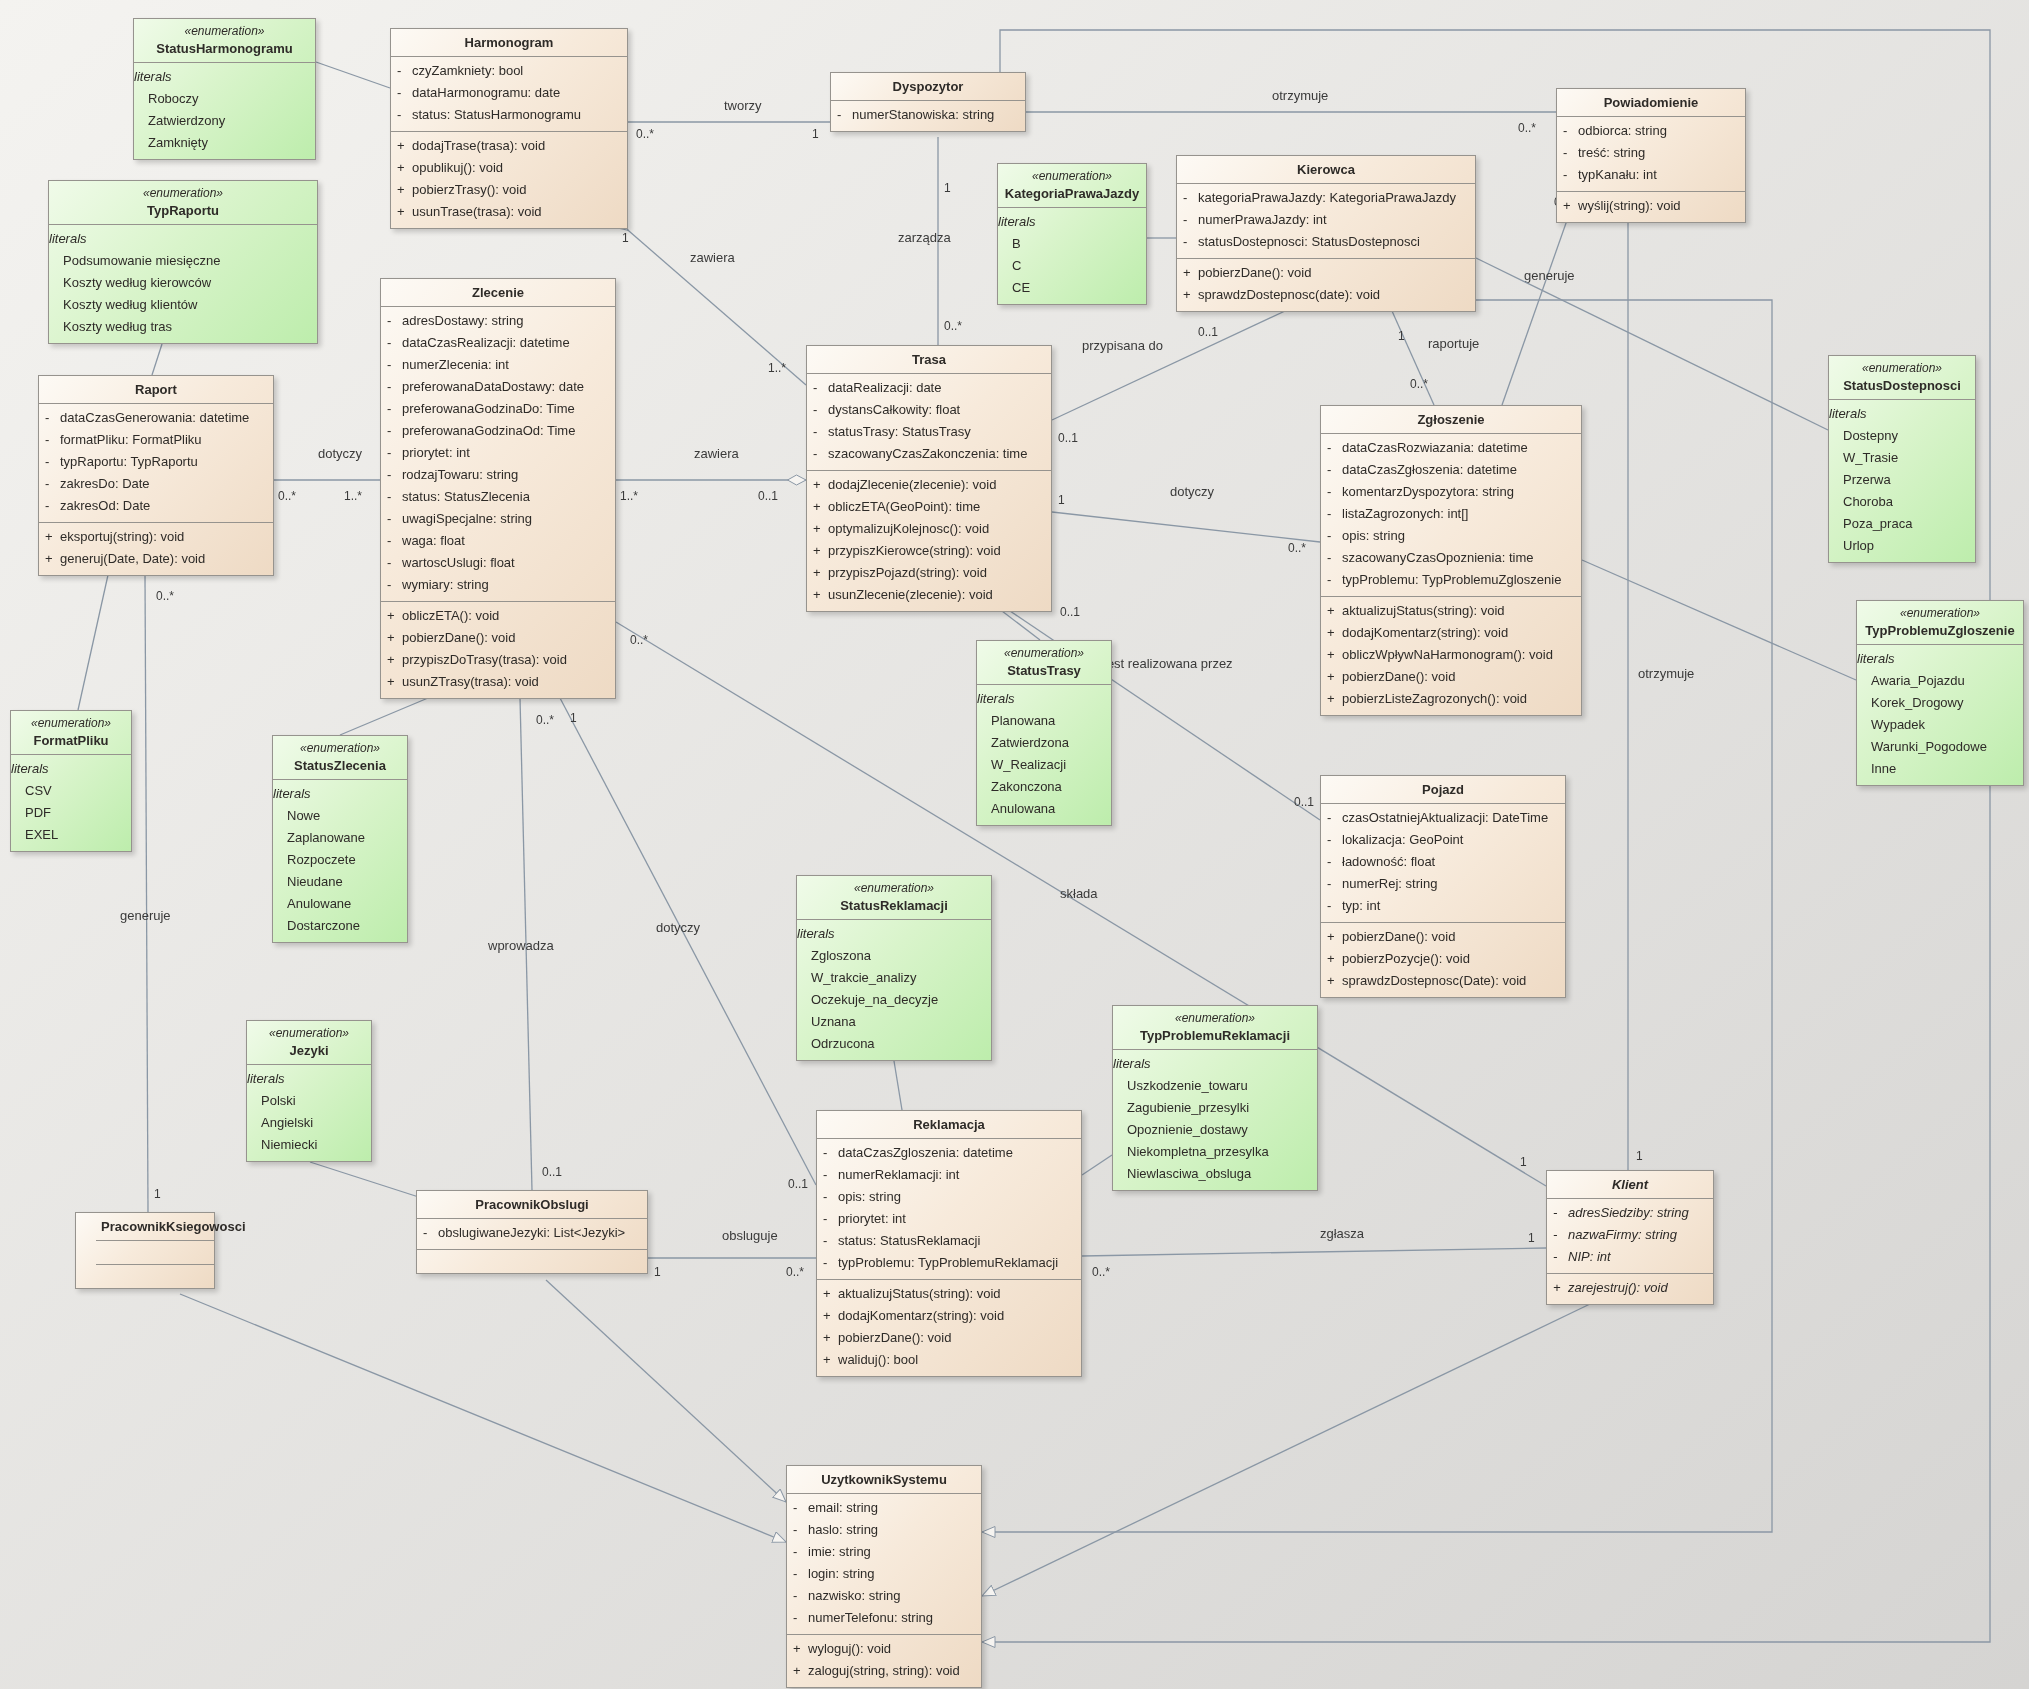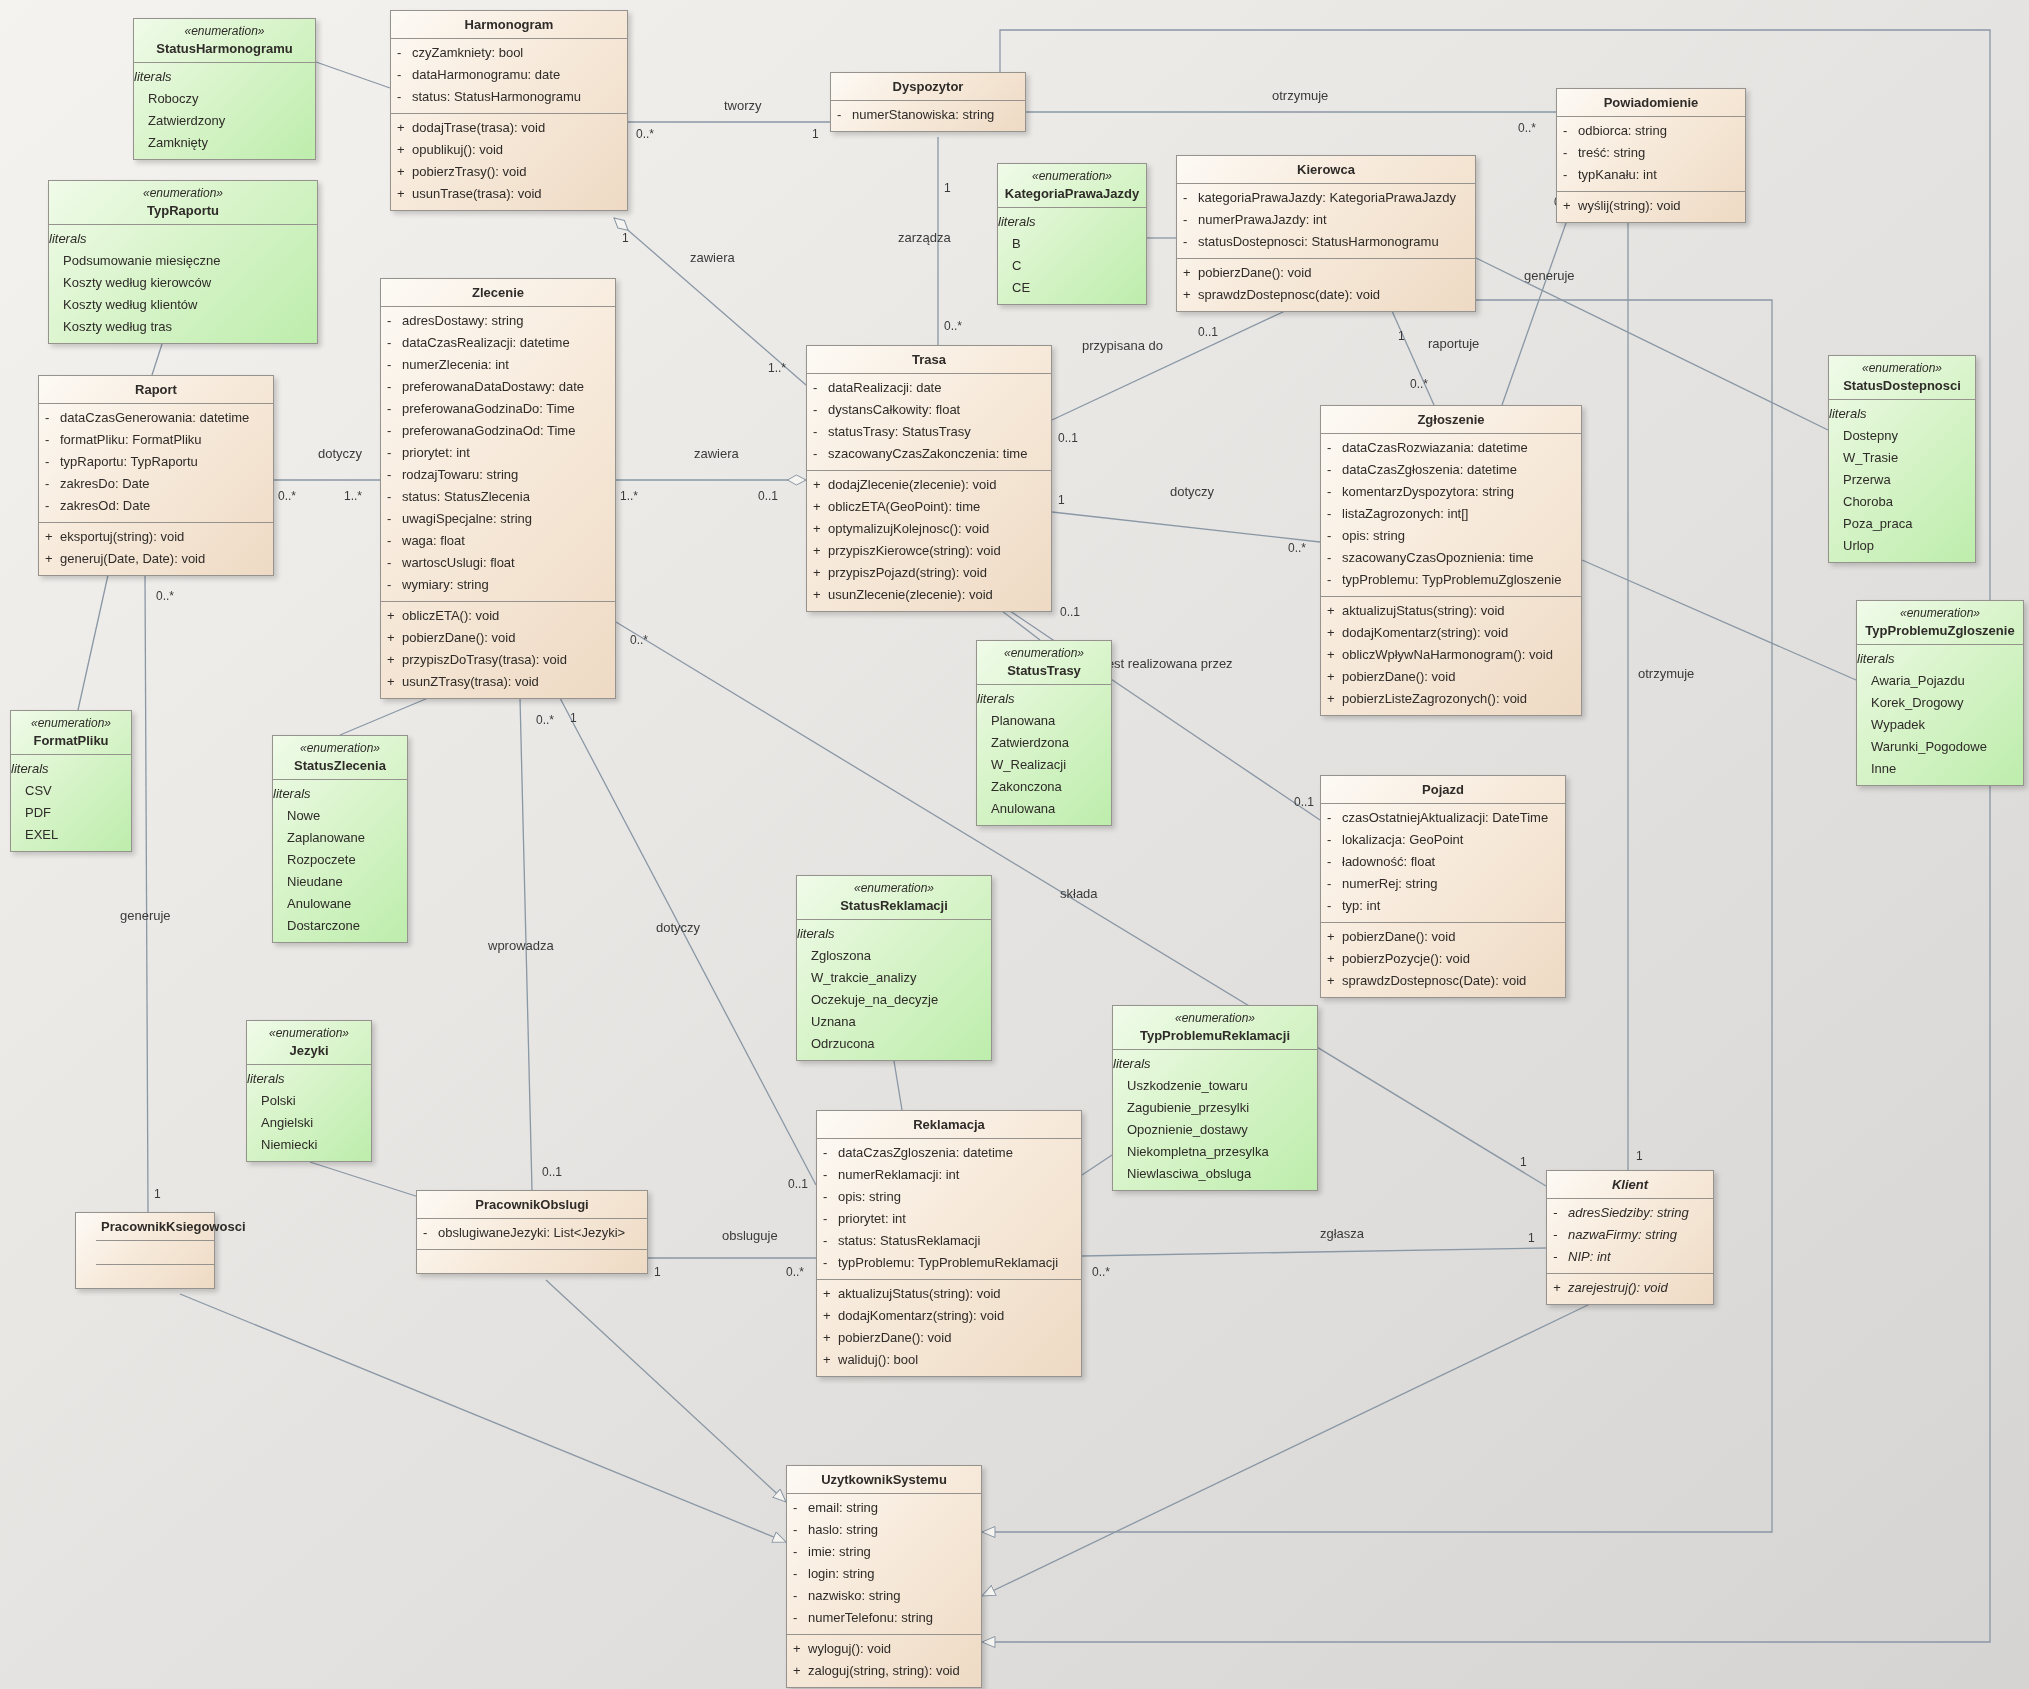--- a/index.html
+++ b/index.html
@@ -195,21 +195,21 @@
       <div class="node enumeration" style="left: 133px; top: 18px; width: 183px;">
         <div class="n-stereo">«enumeration»</div>
         <div class="n-title">StatusHarmonogramu</div>
         <div class="compartment">
           <div class="lit-head">literals</div>
           <div class="lit">Roboczy</div>
           <div class="lit">Zatwierdzony</div>
           <div class="lit">Zamknięty</div>
         </div>
       </div>
-      <div class="node class" style="left: 390px; top: 10px; width: 238px;">
+      <div class="node class" style="left: 390px; top: 28px; width: 238px;">
         <div class="n-title">Harmonogram</div>
         <div class="compartment">
           <div class="row">
             <span class="pfx">-</span>
             <span class="mtext">czyZamkniety: bool</span>
           </div>
           <div class="row">
             <span class="pfx">-</span>
             <span class="mtext">dataHarmonogramu: date</span>
           </div>
@@ -285,21 +285,21 @@
           <div class="row">
             <span class="pfx">-</span>
             <span class="mtext">kategoriaPrawaJazdy: KategoriaPrawaJazdy</span>
           </div>
           <div class="row">
             <span class="pfx">-</span>
             <span class="mtext">numerPrawaJazdy: int</span>
           </div>
           <div class="row">
             <span class="pfx">-</span>
-            <span class="mtext">statusDostepnosci: StatusHarmonogramu</span>
+            <span class="mtext">statusDostepnosci: StatusDostepnosci</span>
           </div>
         </div>
         <div class="compartment">
           <div class="row">
             <span class="pfx">+</span>
             <span class="mtext">pobierzDane(): void</span>
           </div>
           <div class="row">
             <span class="pfx">+</span>
             <span class="mtext">sprawdzDostepnosc(date): void</span>

